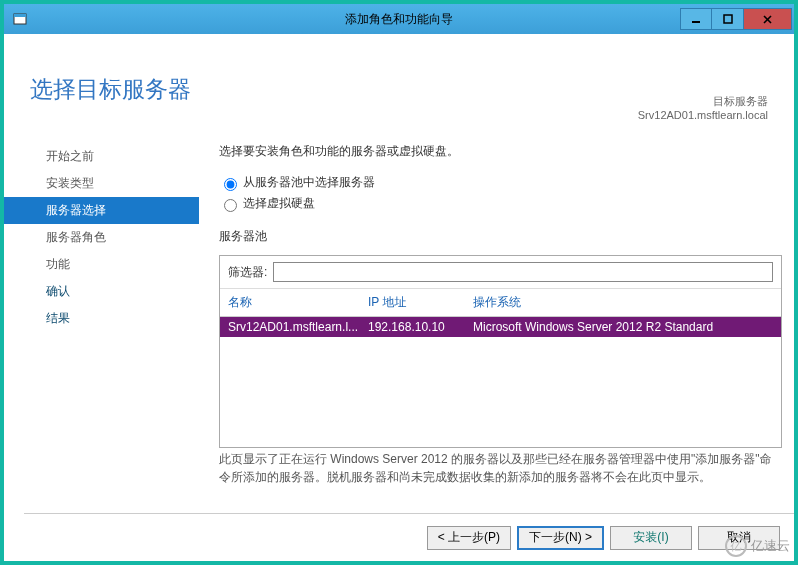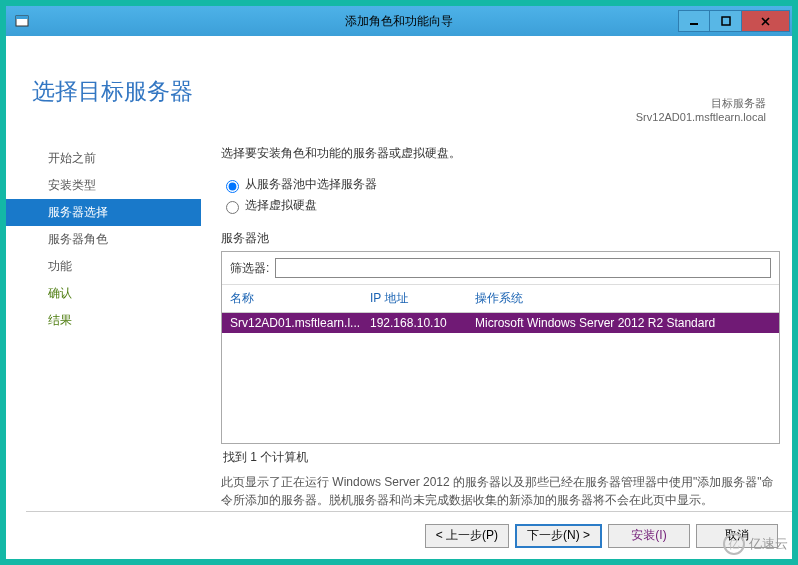--- a/index.html
+++ b/index.html
@@ -1,57 +1,57 @@
 <!DOCTYPE html>
 <html><head>
 <meta charset="utf-8">
 <style>
   * { box-sizing: border-box; font-family: "Microsoft YaHei", "Segoe UI", sans-serif; }
   body { margin: 0; background: #fff; }
-  .window { width: 798px; height: 565px; border: 6px solid #14b8a6; background: #fff; display: flex; flex-direction: column; position: relative; }
+  .window { width: 798px; height: 565px; border: 4px solid #14b8a6; background: #fff; display: flex; flex-direction: column; position: relative; }
   .titlebar { height: 30px; background: linear-gradient(#4db2e8, #3c9fd8); display: flex; align-items: center; color: #000; position: relative; }
   .titlebar-icon { width: 20px; height: 20px; margin-left: 6px; display: flex; align-items: center; justify-content: center; }
   .titlebar-title { position: absolute; left: 0; right: 0; text-align: center; font-size: 12px; color: #000; pointer-events: none; }
   .titlebar-buttons { margin-left: auto; display: flex; height: 22px; margin-right: 2px; margin-top: 0; }
   .titlebar-btn { width: 32px; height: 22px; border: 1px solid #2e7db0; border-left: none; display: flex; align-items: center; justify-content: center; font-size: 12px; background: #58b7e6; cursor: pointer; }
   .titlebar-btn:first-child { border-left: 1px solid #2e7db0; }
   .titlebar-btn.close { background: #c95050; color: #000; width: 48px; }
   .body { flex: 1; display: flex; flex-direction: column; }
   .header { padding: 24px 26px 10px 26px; display: flex; align-items: center; }
   .page-title { font-size: 23px; color: #3276c2; font-weight: 300; flex: 1; }
   .header-right { text-align: right; font-size: 11px; color: #666; }
   .header-right .l1 { display: block; margin-top: 36px; }
   .header-right .l2 { display: block; }
   .main { flex: 1; display: flex; padding: 0 0 0 0; }
   .sidebar { width: 195px; padding: 12px 0 0 0; }
   .nav-item { padding: 5px 10px 5px 42px; font-size: 12px; color: #555; cursor: pointer; }
   .nav-item.active { background: #1979ca; color: #fff; }
-  .nav-item.disabled { color: #4d7c0f; cursor: default; }
+  .nav-item.disabled { color: #0c4a6e; cursor: default; }
   .content { flex: 1; padding: 12px 12px 0 20px; font-size: 12px; color: #333; }
   .content .intro { margin-bottom: 14px; }
   .radio-row { display: flex; align-items: center; margin-bottom: 4px; }
   .radio-row input { margin-right: 6px; }
-  .section-label { margin-top: 16px; margin-bottom: 4px; }
+  .section-label { margin-top: 16px; margin-bottom: 10px; }
   .pool-box { border: 1px solid #aaa; }
   .filter-row { display: flex; align-items: center; padding: 6px 8px; border-bottom: 1px solid #ddd; }
   .filter-row label { margin-right: 6px; }
   .filter-row input { flex: 1; height: 20px; border: 1px solid #888; padding: 0 4px; font-size: 12px; }
   .table-head { display: flex; color: #1a63b3; font-size: 12px; padding: 5px 0 5px 8px; border-bottom: 1px solid #ccc; }
   .col-name { width: 140px; }
   .col-ip { width: 105px; }
   .col-os { flex: 1; }
   .table-body { height: 130px; overflow: auto; background: #fff; }
   .table-row { display: flex; padding: 3px 0 3px 8px; font-size: 12px; color: #fff; background: #701a75; cursor: default; }
   .table-row .col-name, .table-row .col-ip, .table-row .col-os { white-space: nowrap; overflow: hidden; text-overflow: ellipsis; }
   .count-row { padding: 5px 2px; font-size: 12px; color: #333; }
   .desc { font-size: 12px; color: #555; line-height: 1.5; margin-top: 2px; }
   .footer { height: 48px; border-top: 1px solid #ccc; display: flex; align-items: center; justify-content: flex-end; padding: 0 14px; gap: 6px; margin-left: 20px; }
   .btn { height: 24px; min-width: 82px; border: 1px solid #999; background: #efefef; font-size: 12px; cursor: pointer; padding: 0 10px; }
   .btn.primary { border: 2px solid #2b7cc7; }
-  .btn:disabled { color: #701a75; cursor: default; }
+  .btn:disabled { color: #0f766e; cursor: default; }
   .watermark { position: absolute; right: 4px; bottom: 4px; font-size: 13px; color: #999; pointer-events: none; display:flex; align-items:center; gap:4px;}
   .watermark-circle { width:22px; height:22px; border:2px solid #bbb; border-radius:50%; display:flex; align-items:center; justify-content:center; font-size:11px; color:#bbb;}
 </style>
 </head>
 <body>
 
 <div class="window">
   <div class="titlebar">
     <span class="titlebar-icon">
       <svg width="14" height="14" viewBox="0 0 14 14">
@@ -126,21 +126,20 @@
           </div>
           <div class="table-body">
             <div class="table-row">
               <div class="col-name">Srv12AD01.msftlearn.l...</div>
               <div class="col-ip">192.168.10.10</div>
               <div class="col-os">Microsoft Windows Server 2012 R2 Standard</div>
             </div>
           </div>
         </div>
 
-        <div class="count-row">找到 1 个计算机</div>
         <div class="desc">此页显示了正在运行 Windows Server 2012 的服务器以及那些已经在服务器管理器中使用"添加服务器"命令所添加的服务器。脱机服务器和尚未完成数据收集的新添加的服务器将不会在此页中显示。</div>
       </div>
     </div>
 
     <div class="footer">
       <button class="btn">&lt; 上一步(P)</button>
       <button class="btn primary">下一步(N) &gt;</button>
       <button class="btn" disabled="">安装(I)</button>
       <button class="btn">取消</button>
     </div>

